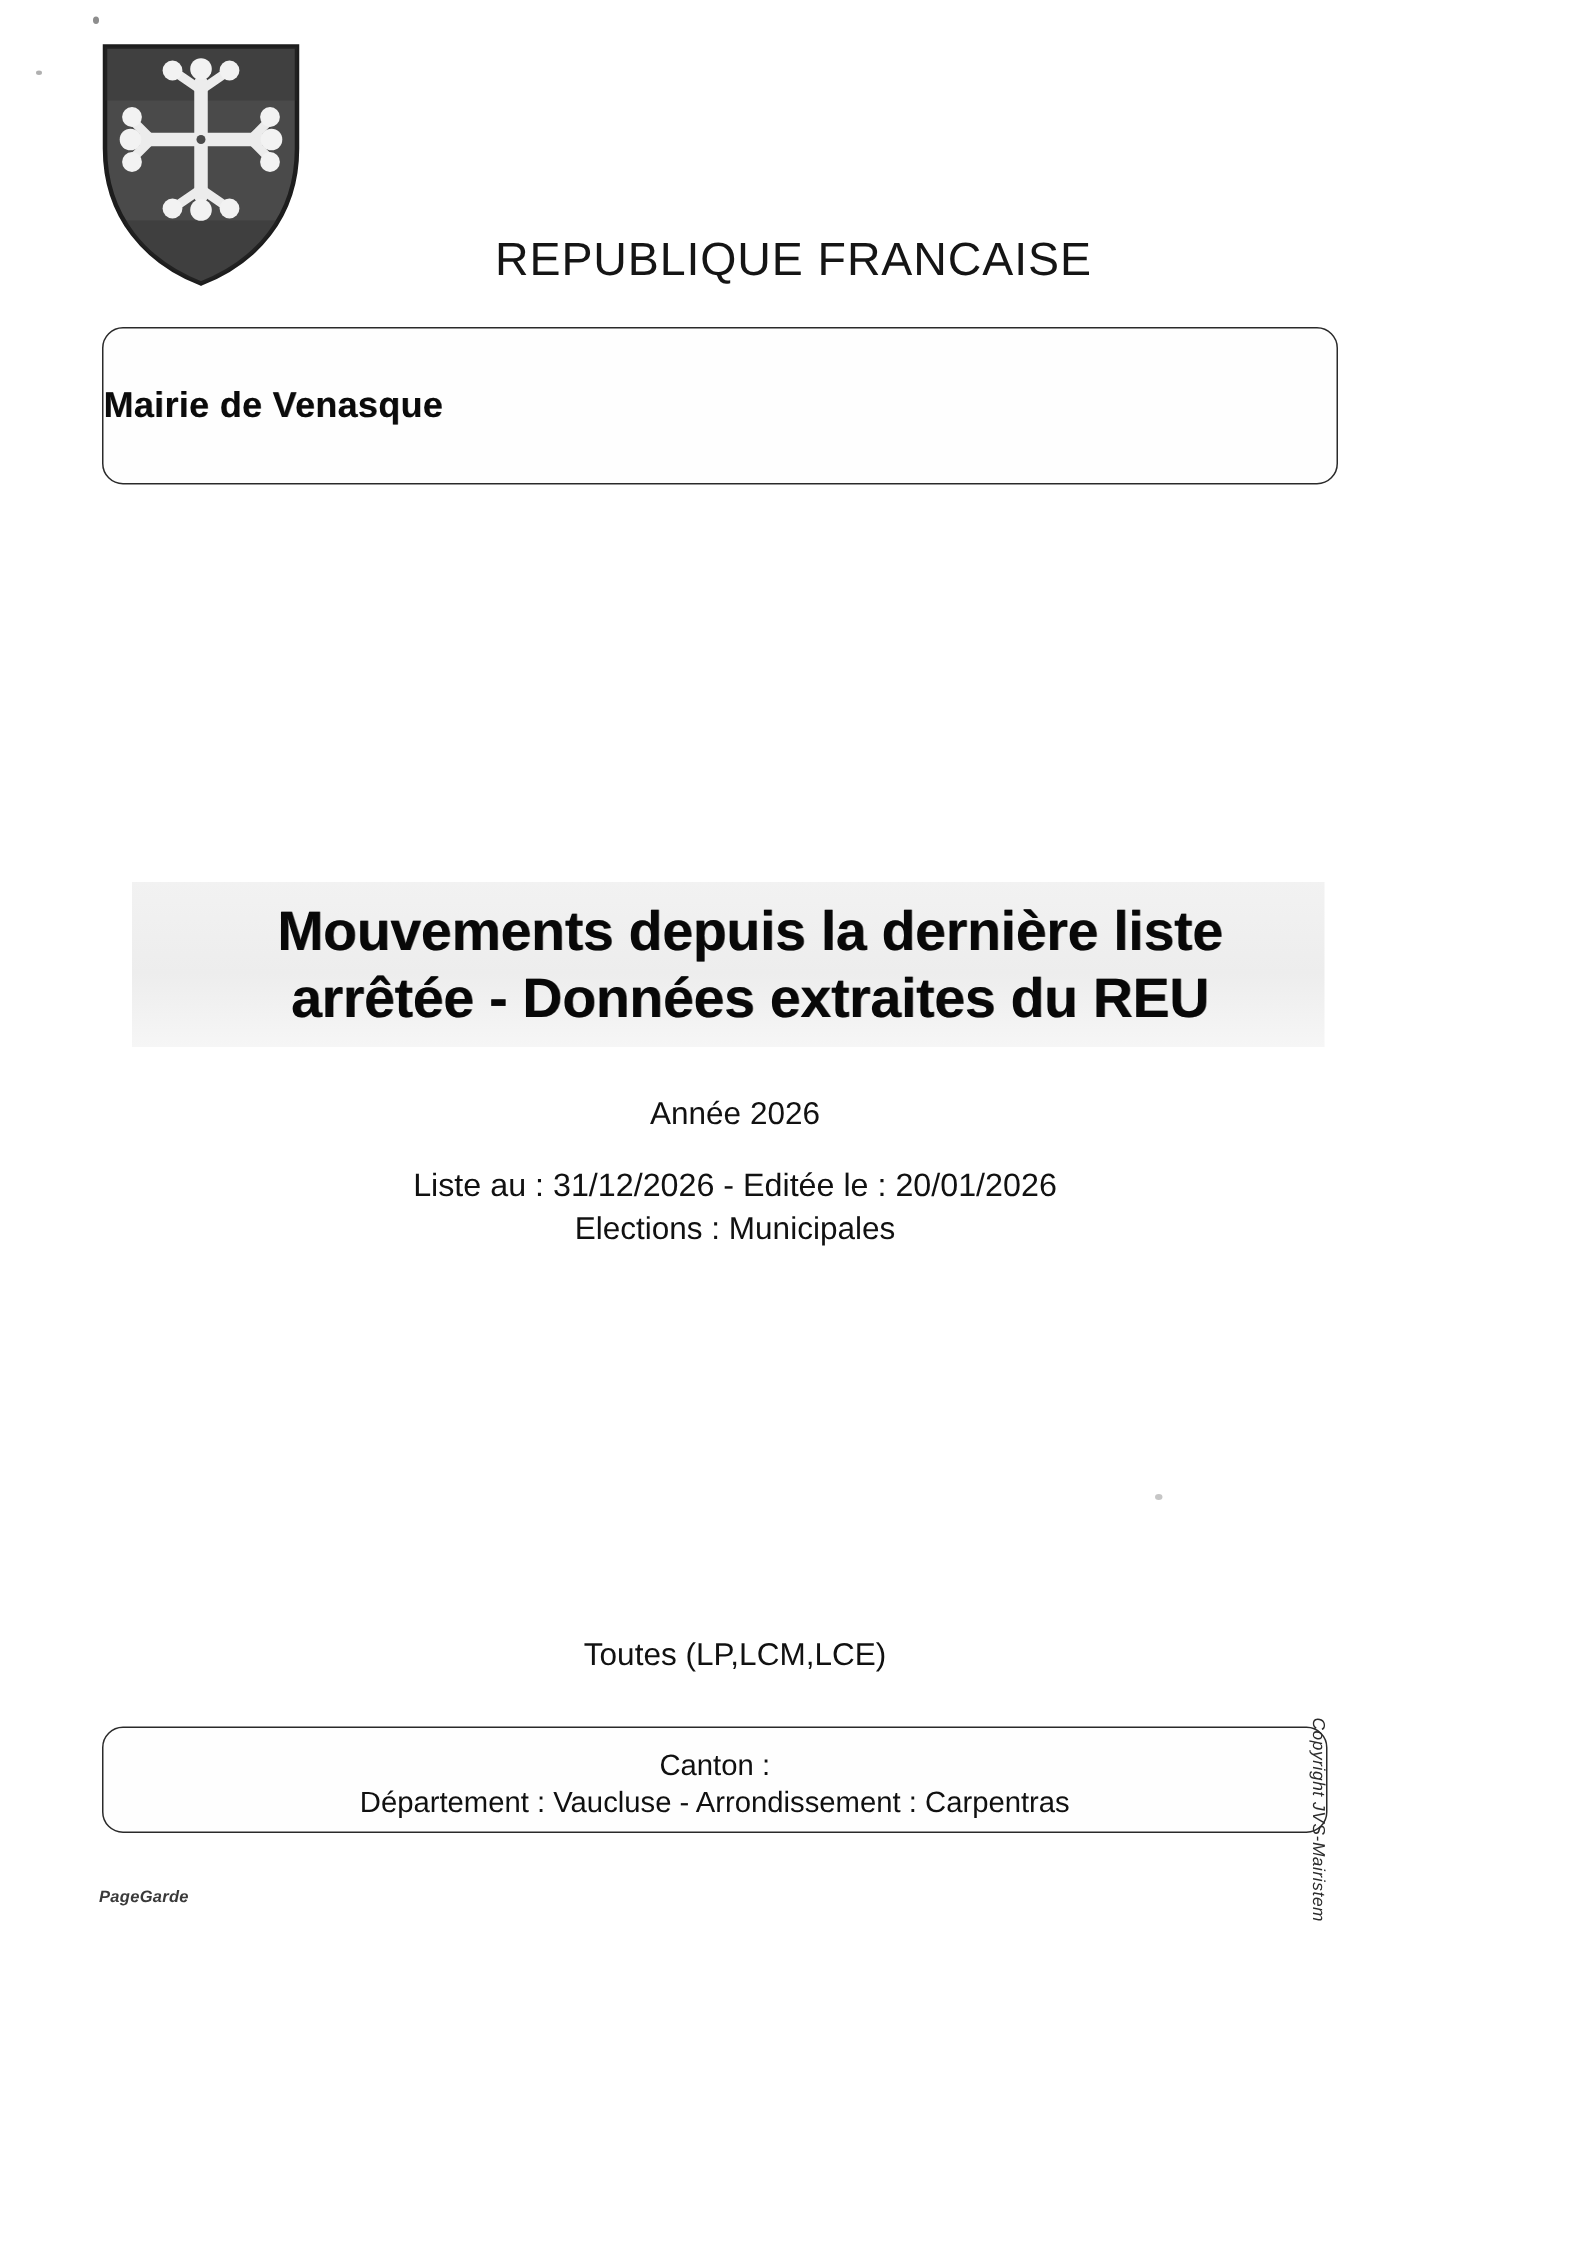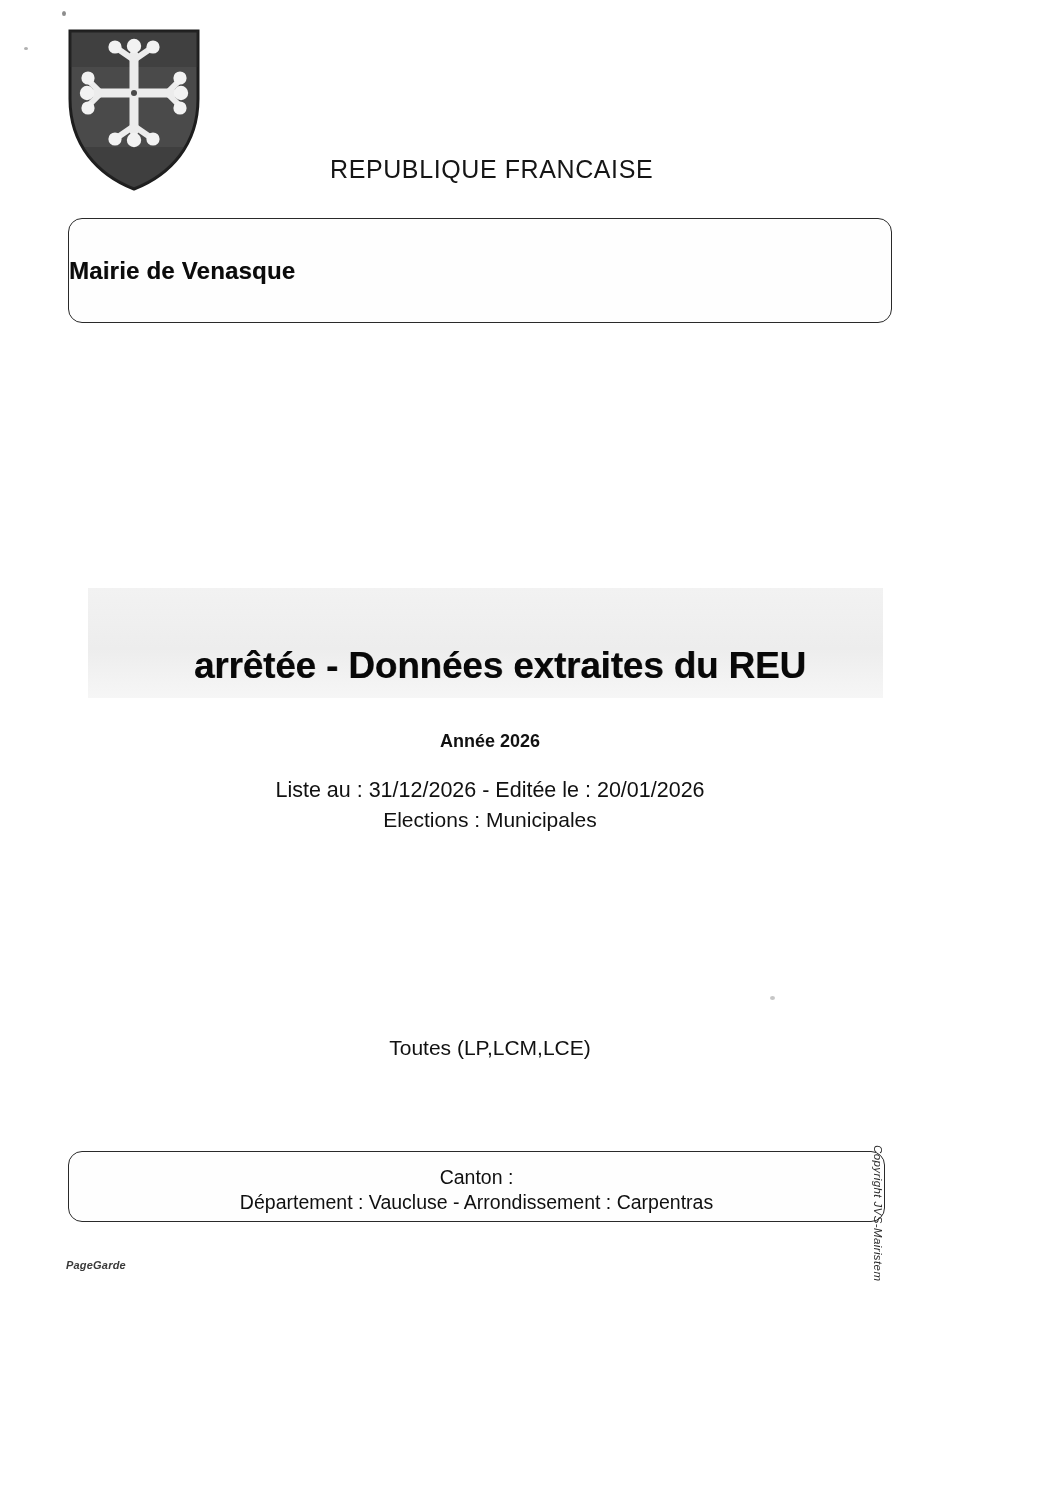--- a/index.html
+++ b/index.html
@@ -38,21 +38,21 @@
     width: 136px;
     height: 166px;
   }
   .crest svg { display: block; width: 100%; height: 100%; }
 
   
   .republique {
     position: absolute;
     left: 330px;
     top: 155px;
-    font-size: 25px;
+    font-size: 31px;
     letter-spacing: 0.6px;
     white-space: nowrap;
     color: #151515;
   }
 
   
   .framebox {
     position: absolute;
     border: 1.6px solid #2a2a2a;
     border-radius: 14px;
@@ -120,24 +120,24 @@
 
   
   .infoline {
     position: absolute;
     left: 0;
     width: 980px;
     text-align: center;
     color: #111111;
     white-space: nowrap;
   }
-  .line-annee   { top: 731px;  font-size: 18px; font-weight: bold; }
+  .line-annee   { top: 731px;  font-size: 21px; }
   .line-liste   { top: 778px;  font-size: 21.5px; }
   .line-elect   { top: 808px;  font-size: 21px; }
-  .line-toutes  { top: 1036px; font-size: 21px; }
+  .line-toutes  { top: 1092px; font-size: 21px; }
 
   
   .copyright {
     position: absolute;
     left: 884px;
     top: 1145px;
     width: 140px;
     font-size: 11.5px;
     font-style: italic;
     color: #2b2b2b;
@@ -218,21 +218,21 @@
   </div>
 
   <div class="republique">REPUBLIQUE FRANCAISE</div>
 
   <div class="framebox box-mairie">
     <div class="mairie-label">Mairie de Venasque</div>
   </div>
 
   <div class="title-band"></div>
   <div class="doc-title">
-    <br>
+    <span>Mouvements depuis la dernière liste</span><br>
     <span>arrêtée - Données extraites du REU</span>
   </div>
 
   <div class="infoline line-annee">Année 2026</div>
 
   <div class="infoline line-liste">Liste au : 31/12/2026 - Editée le : 20/01/2026</div>
 
   <div class="infoline line-elect">Elections : Municipales</div>
 
   <div class="infoline line-toutes">Toutes (LP,LCM,LCE)</div>

